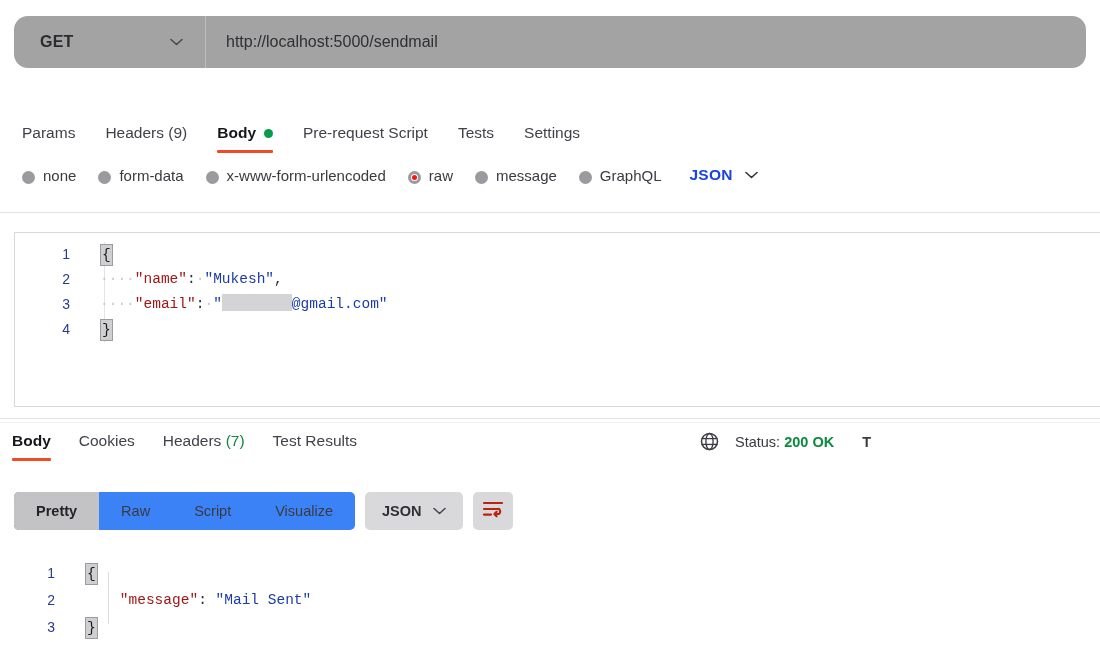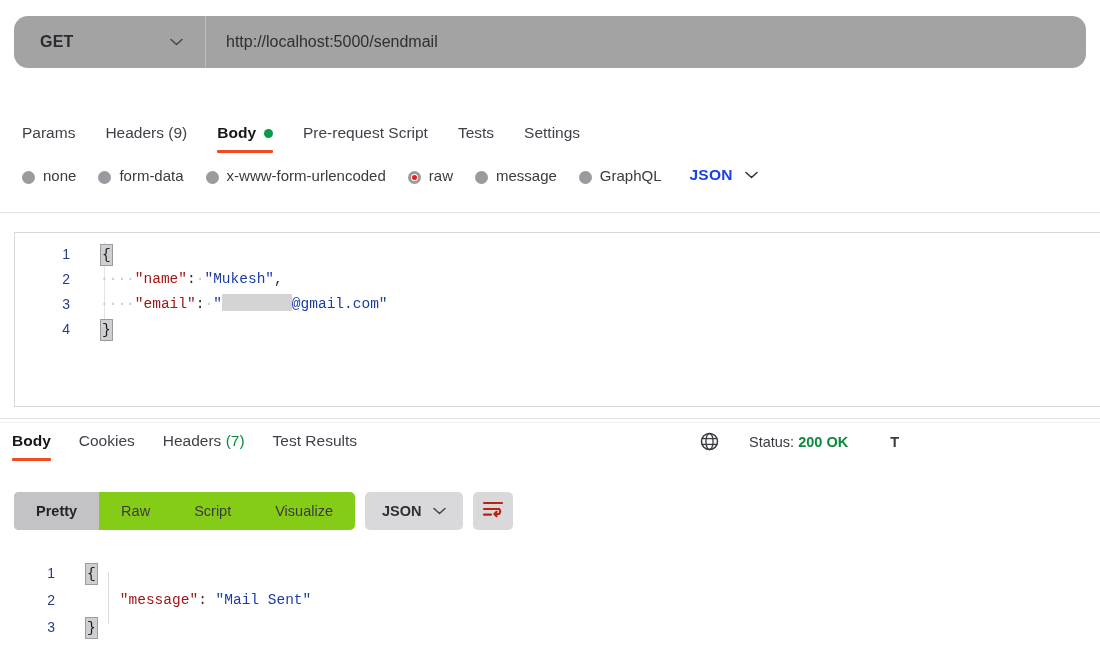--- a/index.html
+++ b/index.html
@@ -277,21 +277,21 @@
     border-radius: 1px;
   }
   .hdr-count { color: #0b8a3e; }
 
   .status-area {
     position: absolute;
     top: 432px;
     left: 700px;
     display: flex;
     align-items: center;
-    gap: 30px;
+    gap: 16px;
     font-size: 14.5px;
     justify-content: center;
   }
   .globe { width: 19px; height: 19px; display: block; }
   .status-text { color: #3a3a41; white-space: nowrap; }
   .status-val { color: #0b8a3e; font-weight: bold; }
   .time-trunc {
     color: #3a3a41;
     font-weight: bold;
     margin-left: 12px;
@@ -301,21 +301,21 @@
   .resp-toolbar {
     position: absolute;
     left: 14px;
     top: 492px;
     display: flex;
     align-items: center;
     gap: 10px;
   }
   .seg-group {
     display: flex;
-    background: #84cc16;
+    background: #3b82f6;
     border-radius: 5px;
     overflow: hidden;
     height: 38px;
   }
   .seg {
     display: flex;
     align-items: center;
     padding: 0 22px;
     font-size: 14.5px;
     color: #3a3a41;

